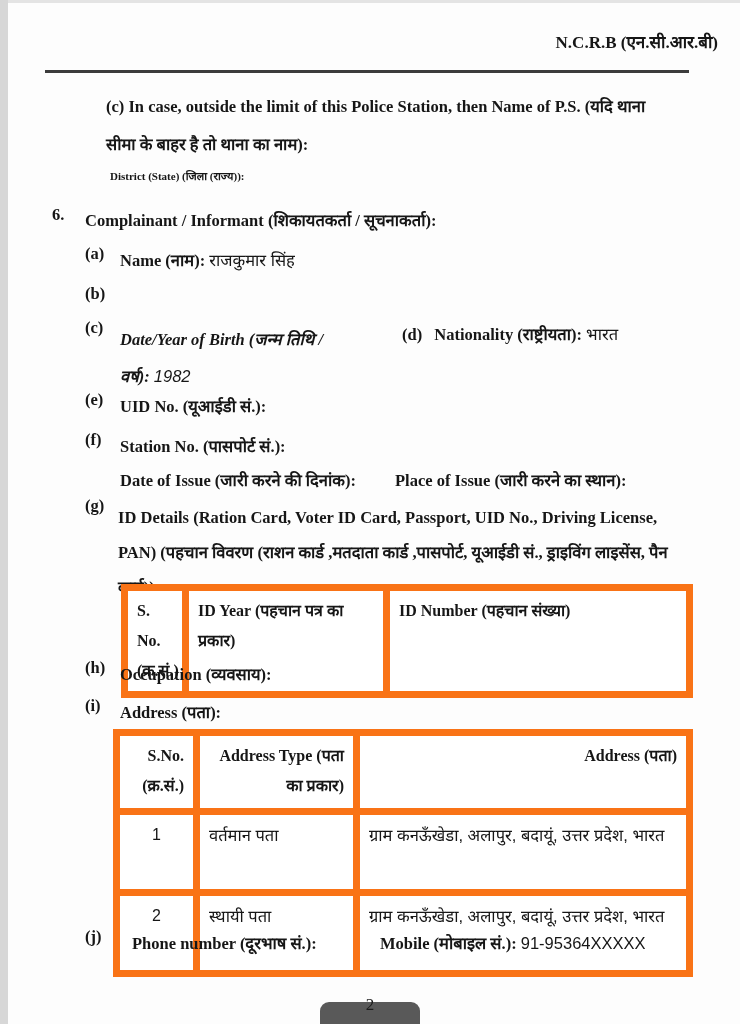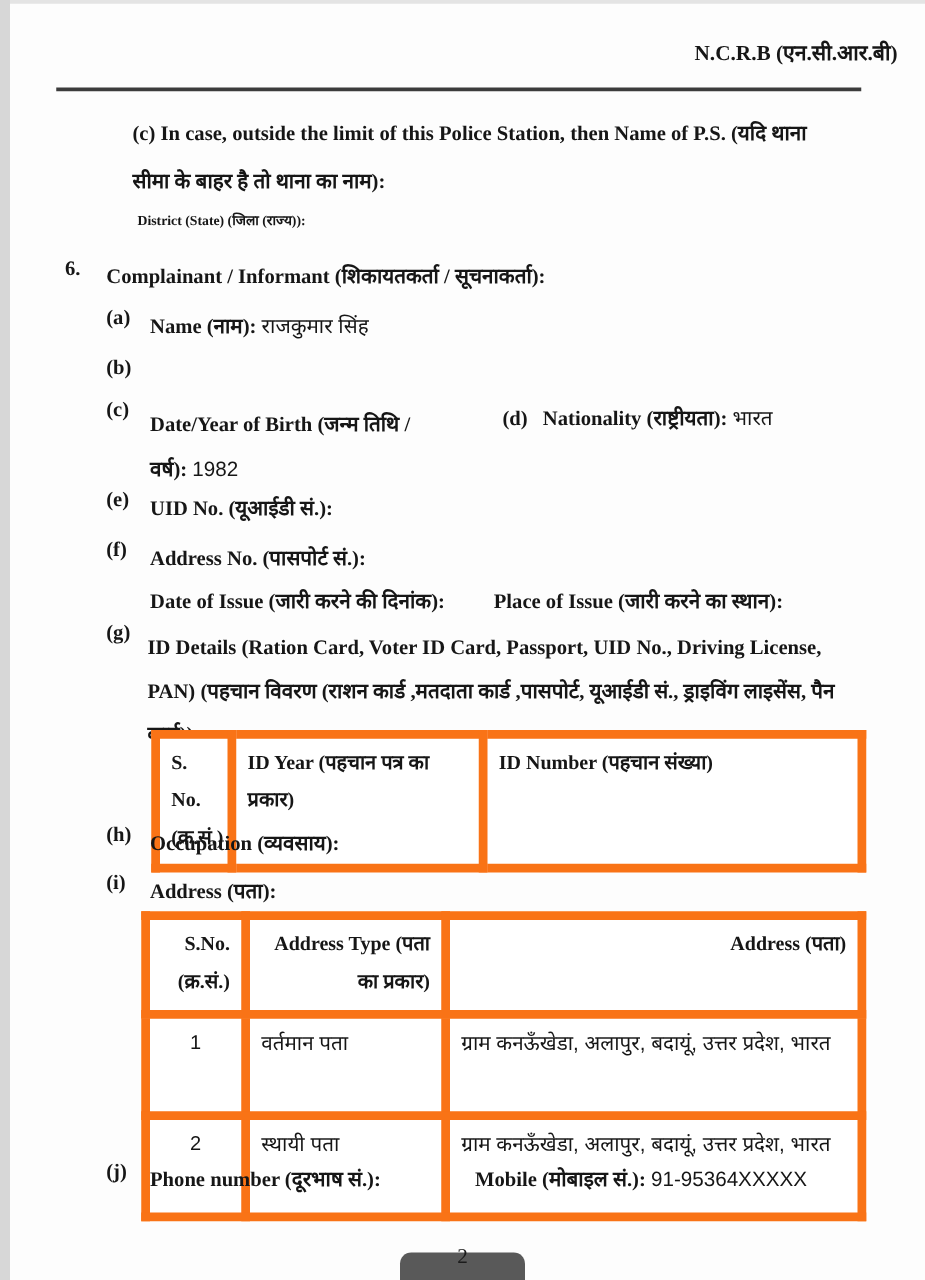--- a/index.html
+++ b/index.html
@@ -37,21 +37,21 @@
     position:absolute;top:88px;left:106px;width:566px;
     font-size:16.5px;font-weight:700;line-height:38px;
   }
   .district{
     position:absolute;top:168px;left:110px;
     font-size:11px;font-weight:700;
   }
   .item6-num{position:absolute;left:52px;top:-3px;font-weight:700;}
   .item6-title{margin-left:85px;}
 
-  .cd-left{position:absolute;left:120px;top:0;width:276px;line-height:36px;}
+  .cd-left{position:absolute;left:120px;top:0;width:276px;line-height:36px;font-style:italic;}
   .cd-right{position:absolute;left:402px;top:0;}
   .cd-right .letter-inline{font-weight:700;margin-right:8px;}
 
   .issue-date{position:absolute;left:120px;top:0;text-align:right;}
   .issue-place{position:absolute;left:395px;top:0;}
 
   .g-content{margin-left:118px;margin-right:72px;line-height:35px;}
 
   table{border-collapse:collapse;table-layout:fixed;}
   .doc-table{position:absolute;background:#fff;}
@@ -71,21 +71,21 @@
   #id-table th{height:60px;}
   #addr-table{top:729px;left:113px;width:573px;}
   #addr-table col.c1{width:80px;}
   #addr-table col.c2{width:160px;}
   #addr-table col.c3{width:333px;}
   #addr-table th{height:62px;text-align:right;}
   #addr-table td{height:64px;}
   #addr-table td.sno{text-align:center;font-family:"Liberation Sans", sans-serif;font-weight:400;}
   #addr-table td.cell-val{font-family:"Liberation Sans", sans-serif;font-weight:400;font-size:16.5px;line-height:31px;}
 
-  .j-label{position:absolute;left:120px;top:0;}
+  .j-label{position:absolute;left:132px;top:0;}
   .j-mobile{position:absolute;left:380px;top:0;}
 
   .page-badge{
     position:absolute;left:320px;top:1002px;width:100px;height:26px;
     background:#595959;border-radius:9px 9px 0 0;
     text-align:center;
   }
   .page-badge span{
     position:relative;top:-7px;
     color:#1b1b1b;font-size:17px;font-weight:400;
@@ -143,21 +143,21 @@
   <div class="row" style="top:394px">
     <span class="letter">(e)</span>
     <div class="content">
       <span>UID No. (यूआईडी सं.):</span>
     </div>
   </div>
 
   <div class="row" style="top:434px">
     <span class="letter">(f)</span>
     <div class="content">
-      <span>Address No. (पासपोर्ट सं.):</span>
+      <span>Station No. (पासपोर्ट सं.):</span>
     </div>
   </div>
 
   <div class="row" style="top:468px">
     <span class="issue-date">Date of Issue (जारी करने की दिनांक):</span>
     <span class="issue-place">Place of Issue (जारी करने का स्थान):</span>
   </div>
 
   <div class="row" style="top:500px">
     <span class="letter">(g)</span>

